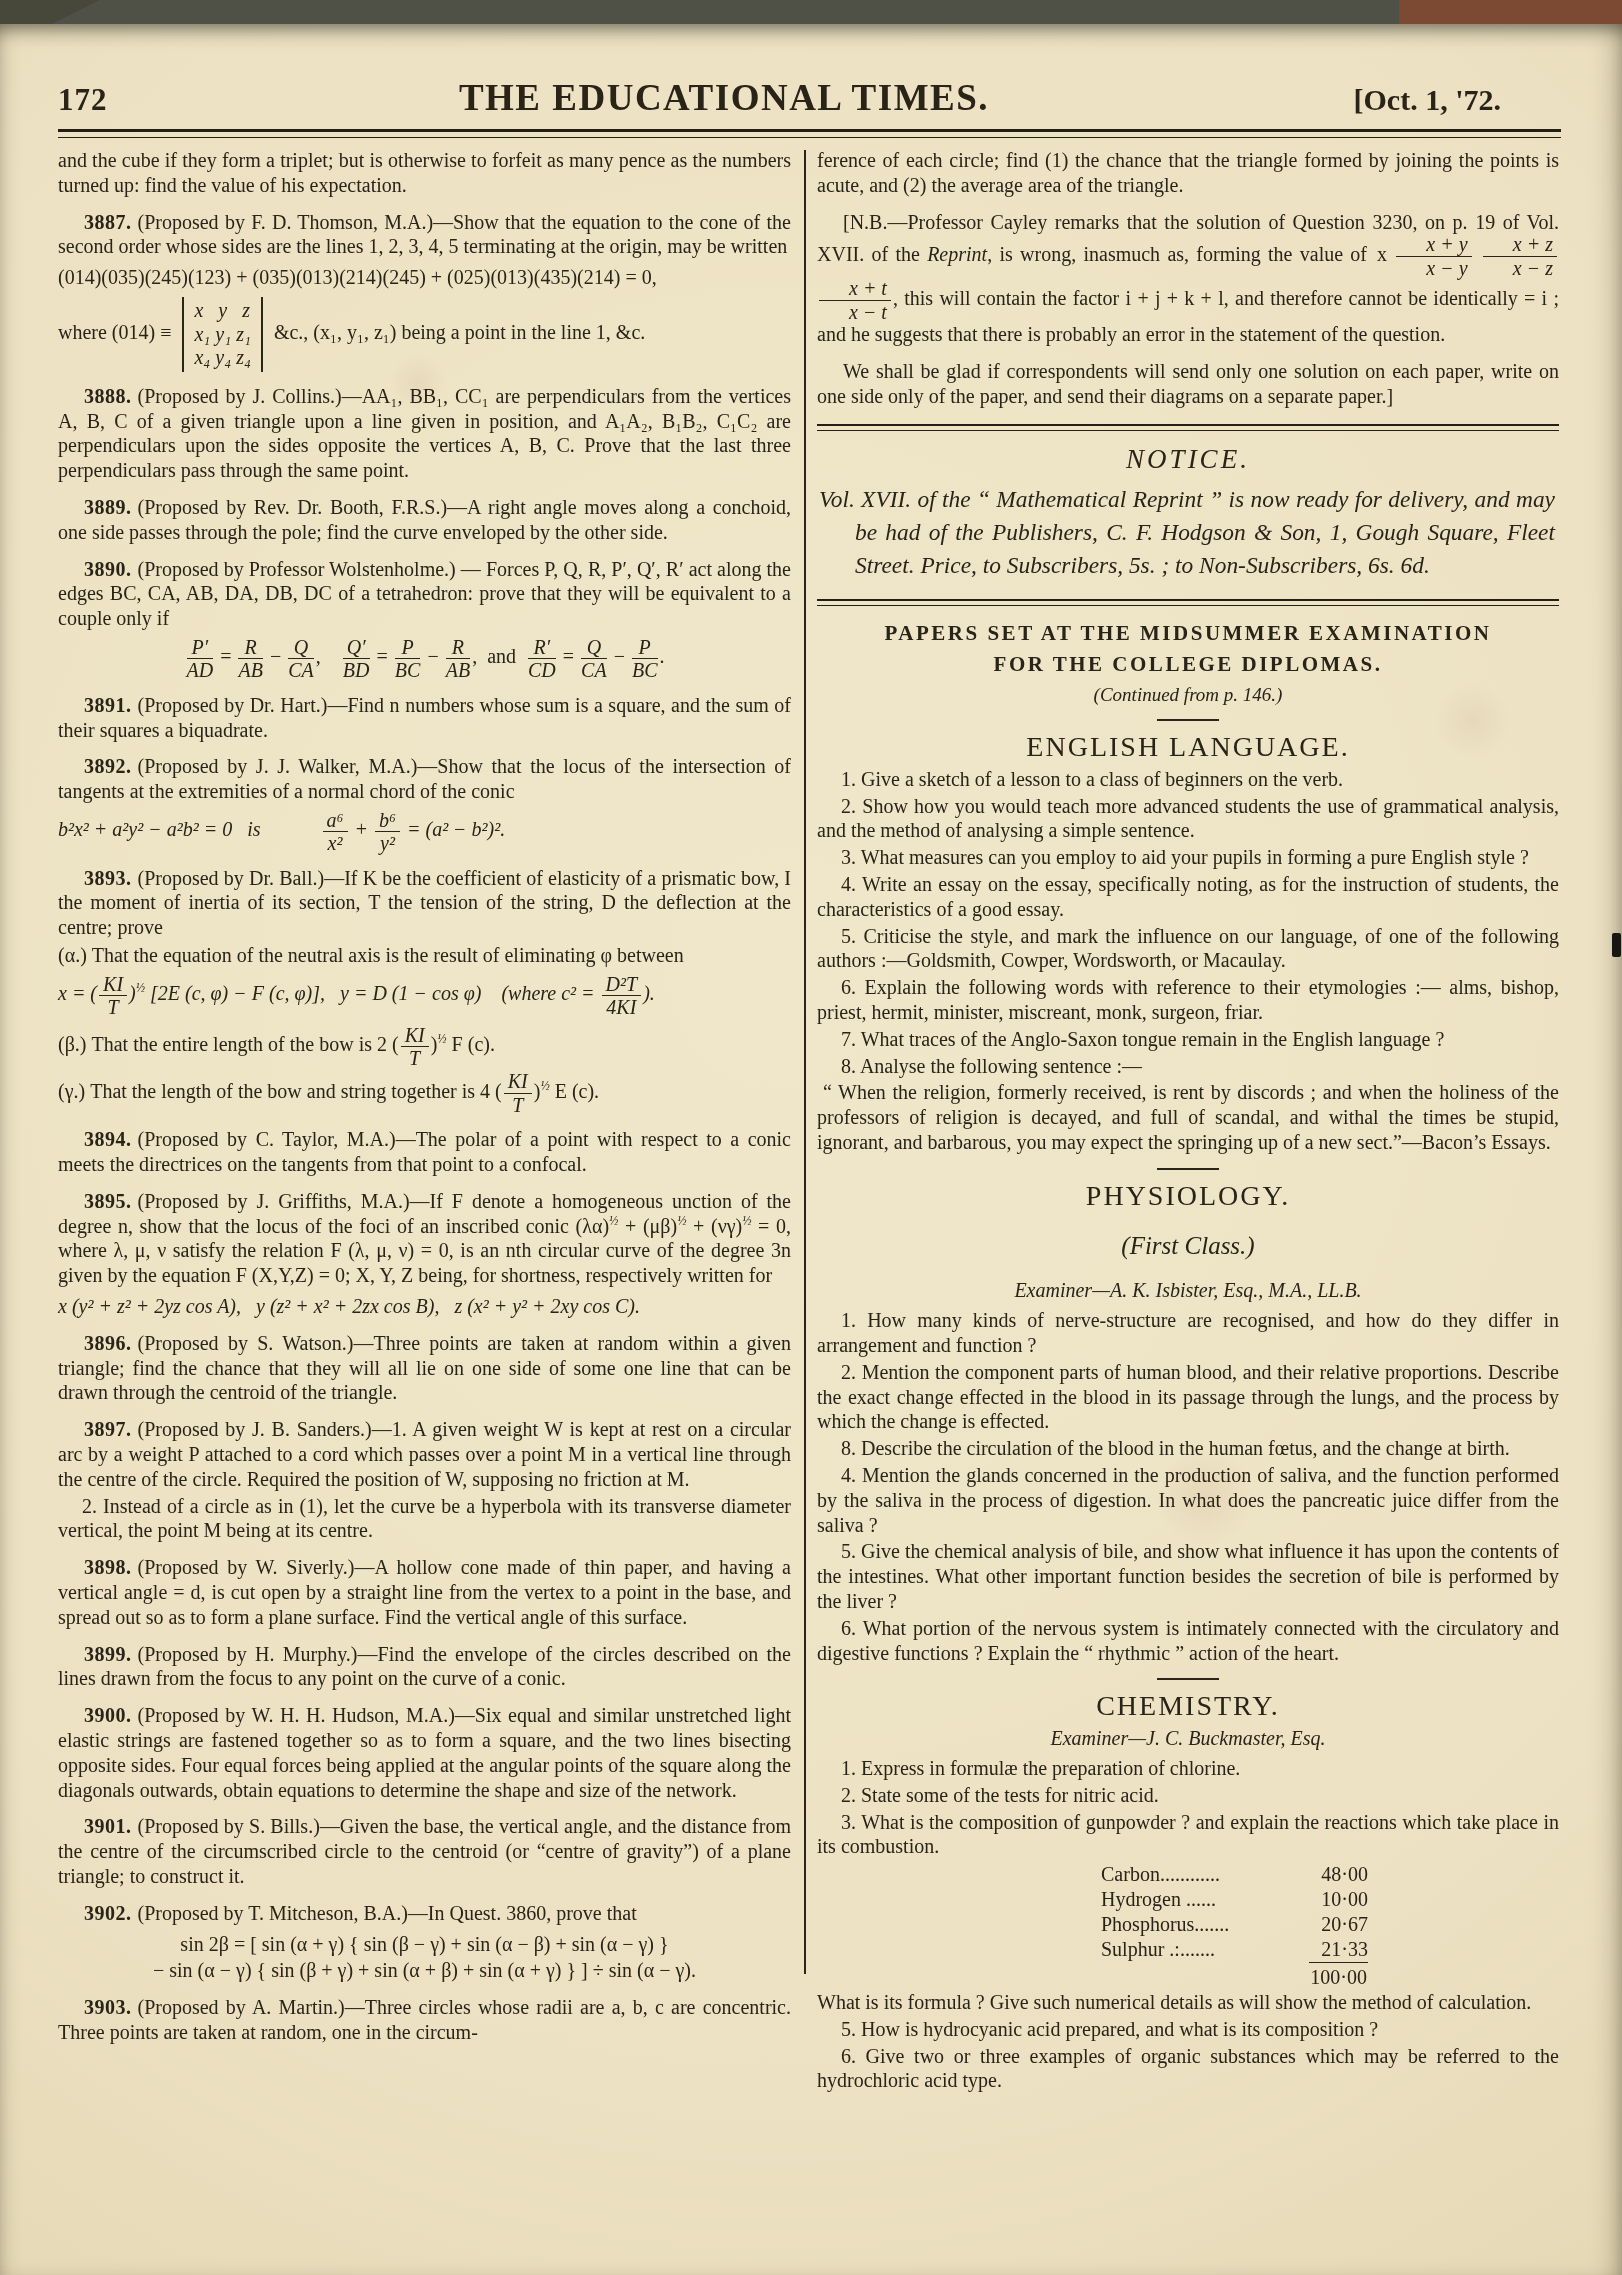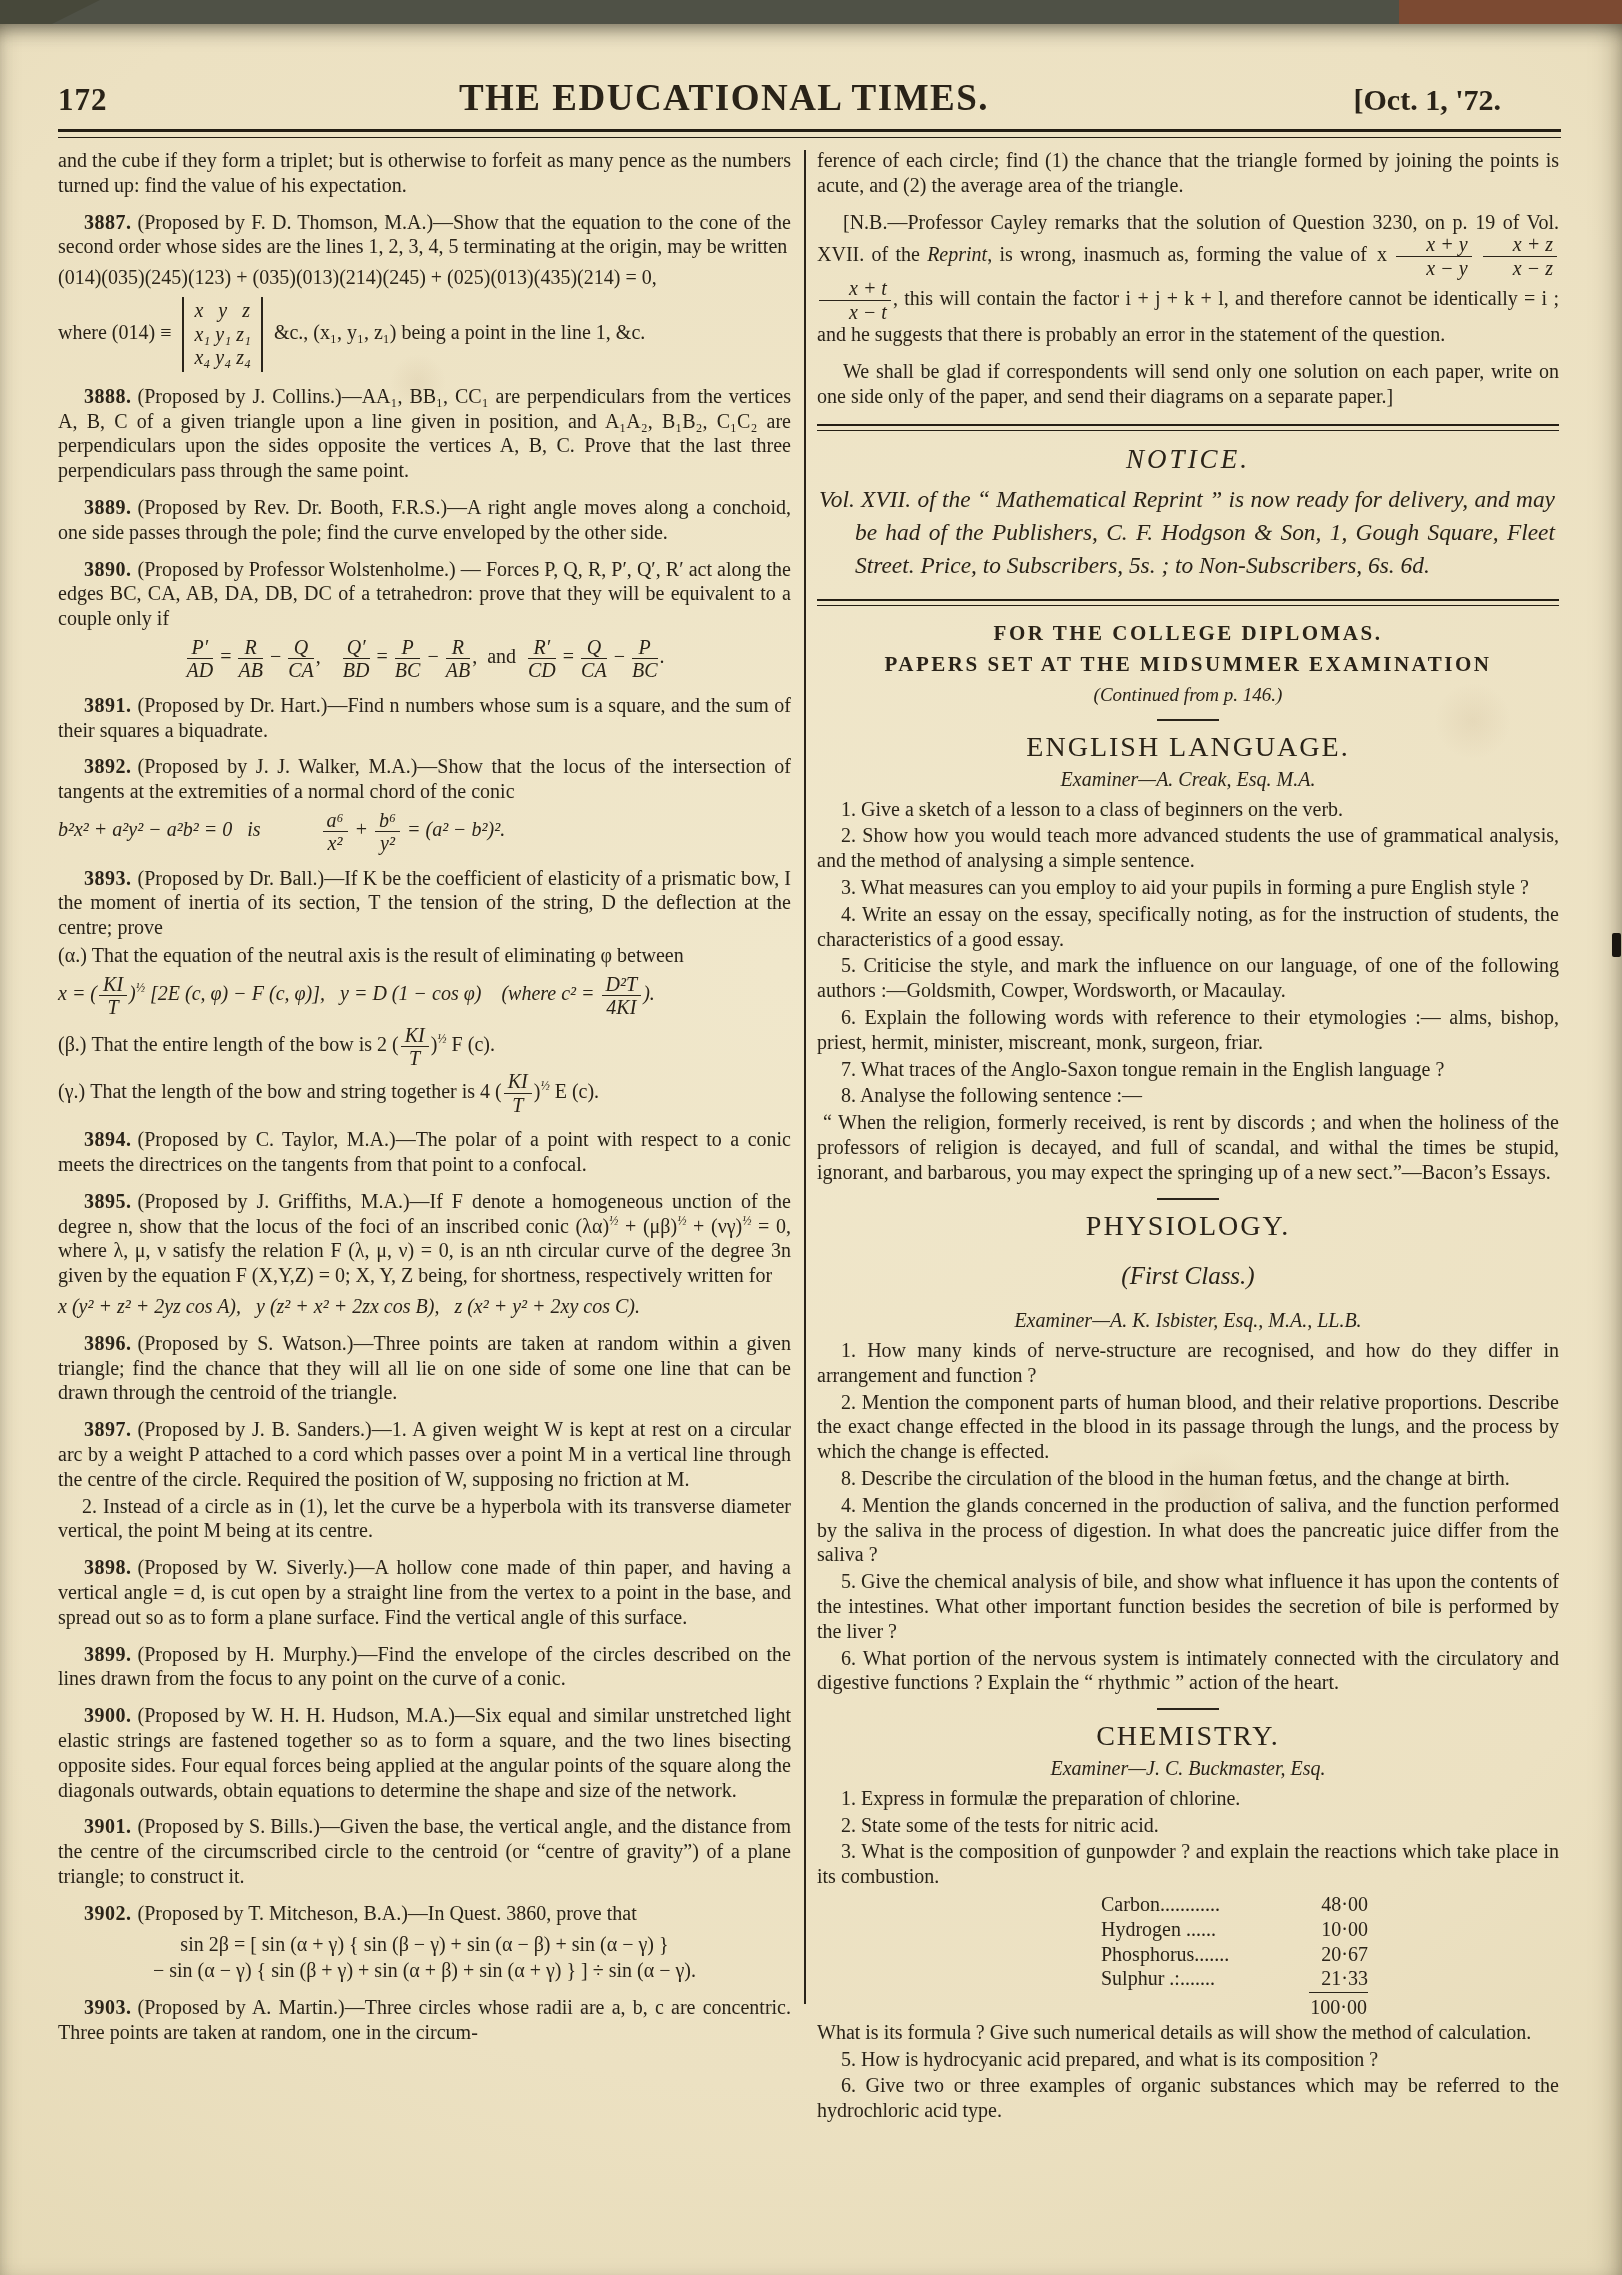--- a/index.html
+++ b/index.html
@@ -136,29 +136,28 @@
         <p class="prob">We shall be glad if correspondents will send only one solution on each paper, write on one side only of the paper, and send their diagrams on a separate paper.]</p>
 
         <div class="rule-double small"></div>
 
         <h2 class="notice-h">NOTICE.</h2>
         <p class="notice-body">Vol. XVII. of the “ Mathematical Reprint ” is now ready for delivery, and may be had of the Publishers, C. F. Hodgson &amp; Son, 1, Gough Square, Fleet Street.  Price, to Subscribers, 5s. ;  to Non-Subscribers, 6s. 6d.</p>
 
         <div class="rule-double small"></div>
 
         <h3 class="papers-h">
+          <span>PAPERS SET AT THE MIDSUMMER EXAMINATION</span>
           <span>FOR THE COLLEGE DIPLOMAS.</span>
-          <span>PAPERS SET AT THE MIDSUMMER EXAMINATION</span>
         </h3>
         <p class="continued">(Continued from p. 146.)</p>
 
         <div class="sdiv"></div>
 
         <h4 class="sect-h">ENGLISH  LANGUAGE.</h4>
-        <p class="examiner">Examiner—A. Creak, Esq. M.A.</p>
         <p class="item">1.  Give a sketch of a lesson to a class of beginners on the verb.</p>
         <p class="item">2.  Show how you would teach more advanced students the use of grammatical analysis, and the method of analysing a simple sentence.</p>
         <p class="item">3.  What measures can you employ to aid your pupils in forming a pure English style ?</p>
         <p class="item">4.  Write an essay on the essay, specifically noting, as for the instruction of students, the characteristics of a good essay.</p>
         <p class="item">5.  Criticise the style, and mark the influence on our language, of one of the following authors :—Goldsmith, Cowper, Wordsworth, or Macaulay.</p>
         <p class="item">6.  Explain the following words with reference to their etymologies :— alms, bishop, priest, hermit, minister, miscreant, monk, surgeon, friar.</p>
         <p class="item">7.  What traces of the Anglo-Saxon tongue remain in the English language ?</p>
         <p class="item">8.  Analyse the following sentence :—</p>
         <p class="quote">“ When the religion, formerly received, is rent by discords ; and when the holiness of the professors of religion is decayed, and full of scandal, and withal the times be stupid, ignorant, and barbarous, you may expect the springing up of a new sect.”—Bacon’s Essays.</p>
 

